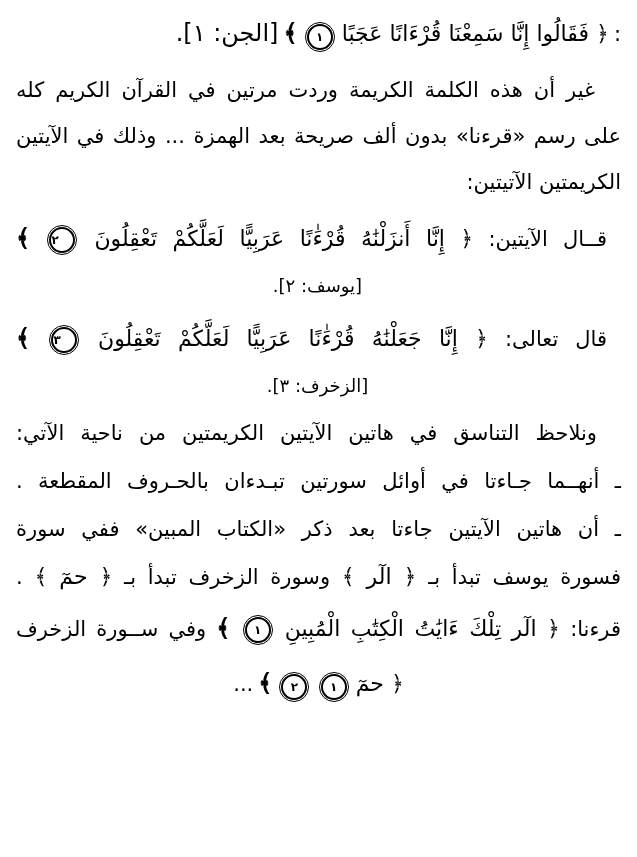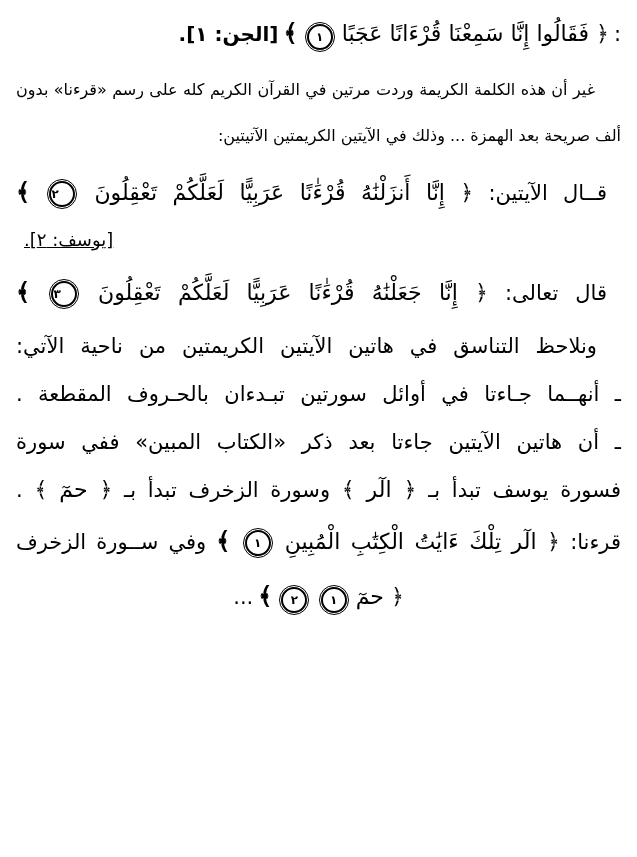--- a/index.html
+++ b/index.html
@@ -22,21 +22,21 @@
     font-size:22px;
     letter-spacing:0px;
   }
   .ornate { font-weight:bold; font-size:24px; }
   .quote-line {
     text-align:right;
     line-height:50px;
     margin:0;
   }
   .para {
-    font-size:16px;
+    font-size:21px;
     line-height:46px;
     text-align:justify;
     text-indent:26px;
     margin:6px 0 0 0;
   }
   .full-line {
     font-size:21px;
     line-height:48px;
     text-align:justify;
     text-align-last:justify;
@@ -44,28 +44,27 @@
   }
   .qala-line {
     font-size:21px;
     line-height:58px;
     text-align:justify;
     text-align-last:justify;
     text-indent:14px;
     margin:4px 0 0 0;
   }
   .ref-line {
-    text-align:left;
+    text-align:center;
     line-height:36px;
     padding-left:8px;
     margin:0 10px 4px 0;
-    text-decoration:underline;
   }
   .ref { font-size:18px; }
-  .ref-bold { font-size:20px; font-weight:bold; }
+  .ref-bold { font-size:24px; font-weight:normal; }
   .ayah-marker {
     display:inline-flex;
     align-items:center;
     justify-content:center;
     width:22px; height:22px;
     border:2px solid #000;
     outline:1px solid #000;
     outline-offset:1px;
     border-radius:50%;
     font-size:12px;
@@ -111,20 +110,23 @@
   </div>
 
   <div class="line qala-line">
     <span class="body-text">قال تعالى:</span>
     <span class="quran">﴿ إِنَّا جَعَلْنَٰهُ قُرْءَٰنًا عَرَبِيًّا لَعَلَّكُمْ تَعْقِلُونَ</span>
     <span class="ayah-marker">
         <span>٣</span>
       </span>
     <span class="ornate">﴾</span>
   </div>
+  <div class="line ref-line">
+    <span class="ref">[الزخرف: ٣].</span>
+  </div>
 
   <div class="line full-line" style="text-indent:24px;">ونلاحظ التناسق في هاتين الآيتين الكريمتين من ناحية الآتي:</div>
 
   <div class="line full-line">ـ أنهــما جـاءتا في أوائل سورتين تبـدءان بالحـروف المقطعة .</div>
 
   <div class="line full-line">ـ أن هاتين الآيتين جاءتا بعد ذكر «الكتاب المبين» ففي سورة</div>
 
   <div class="line full-line">
     <span class="body-text">فسورة يوسف تبدأ بـ</span>
     <span class="quran">﴿ الٓر ﴾</span>

